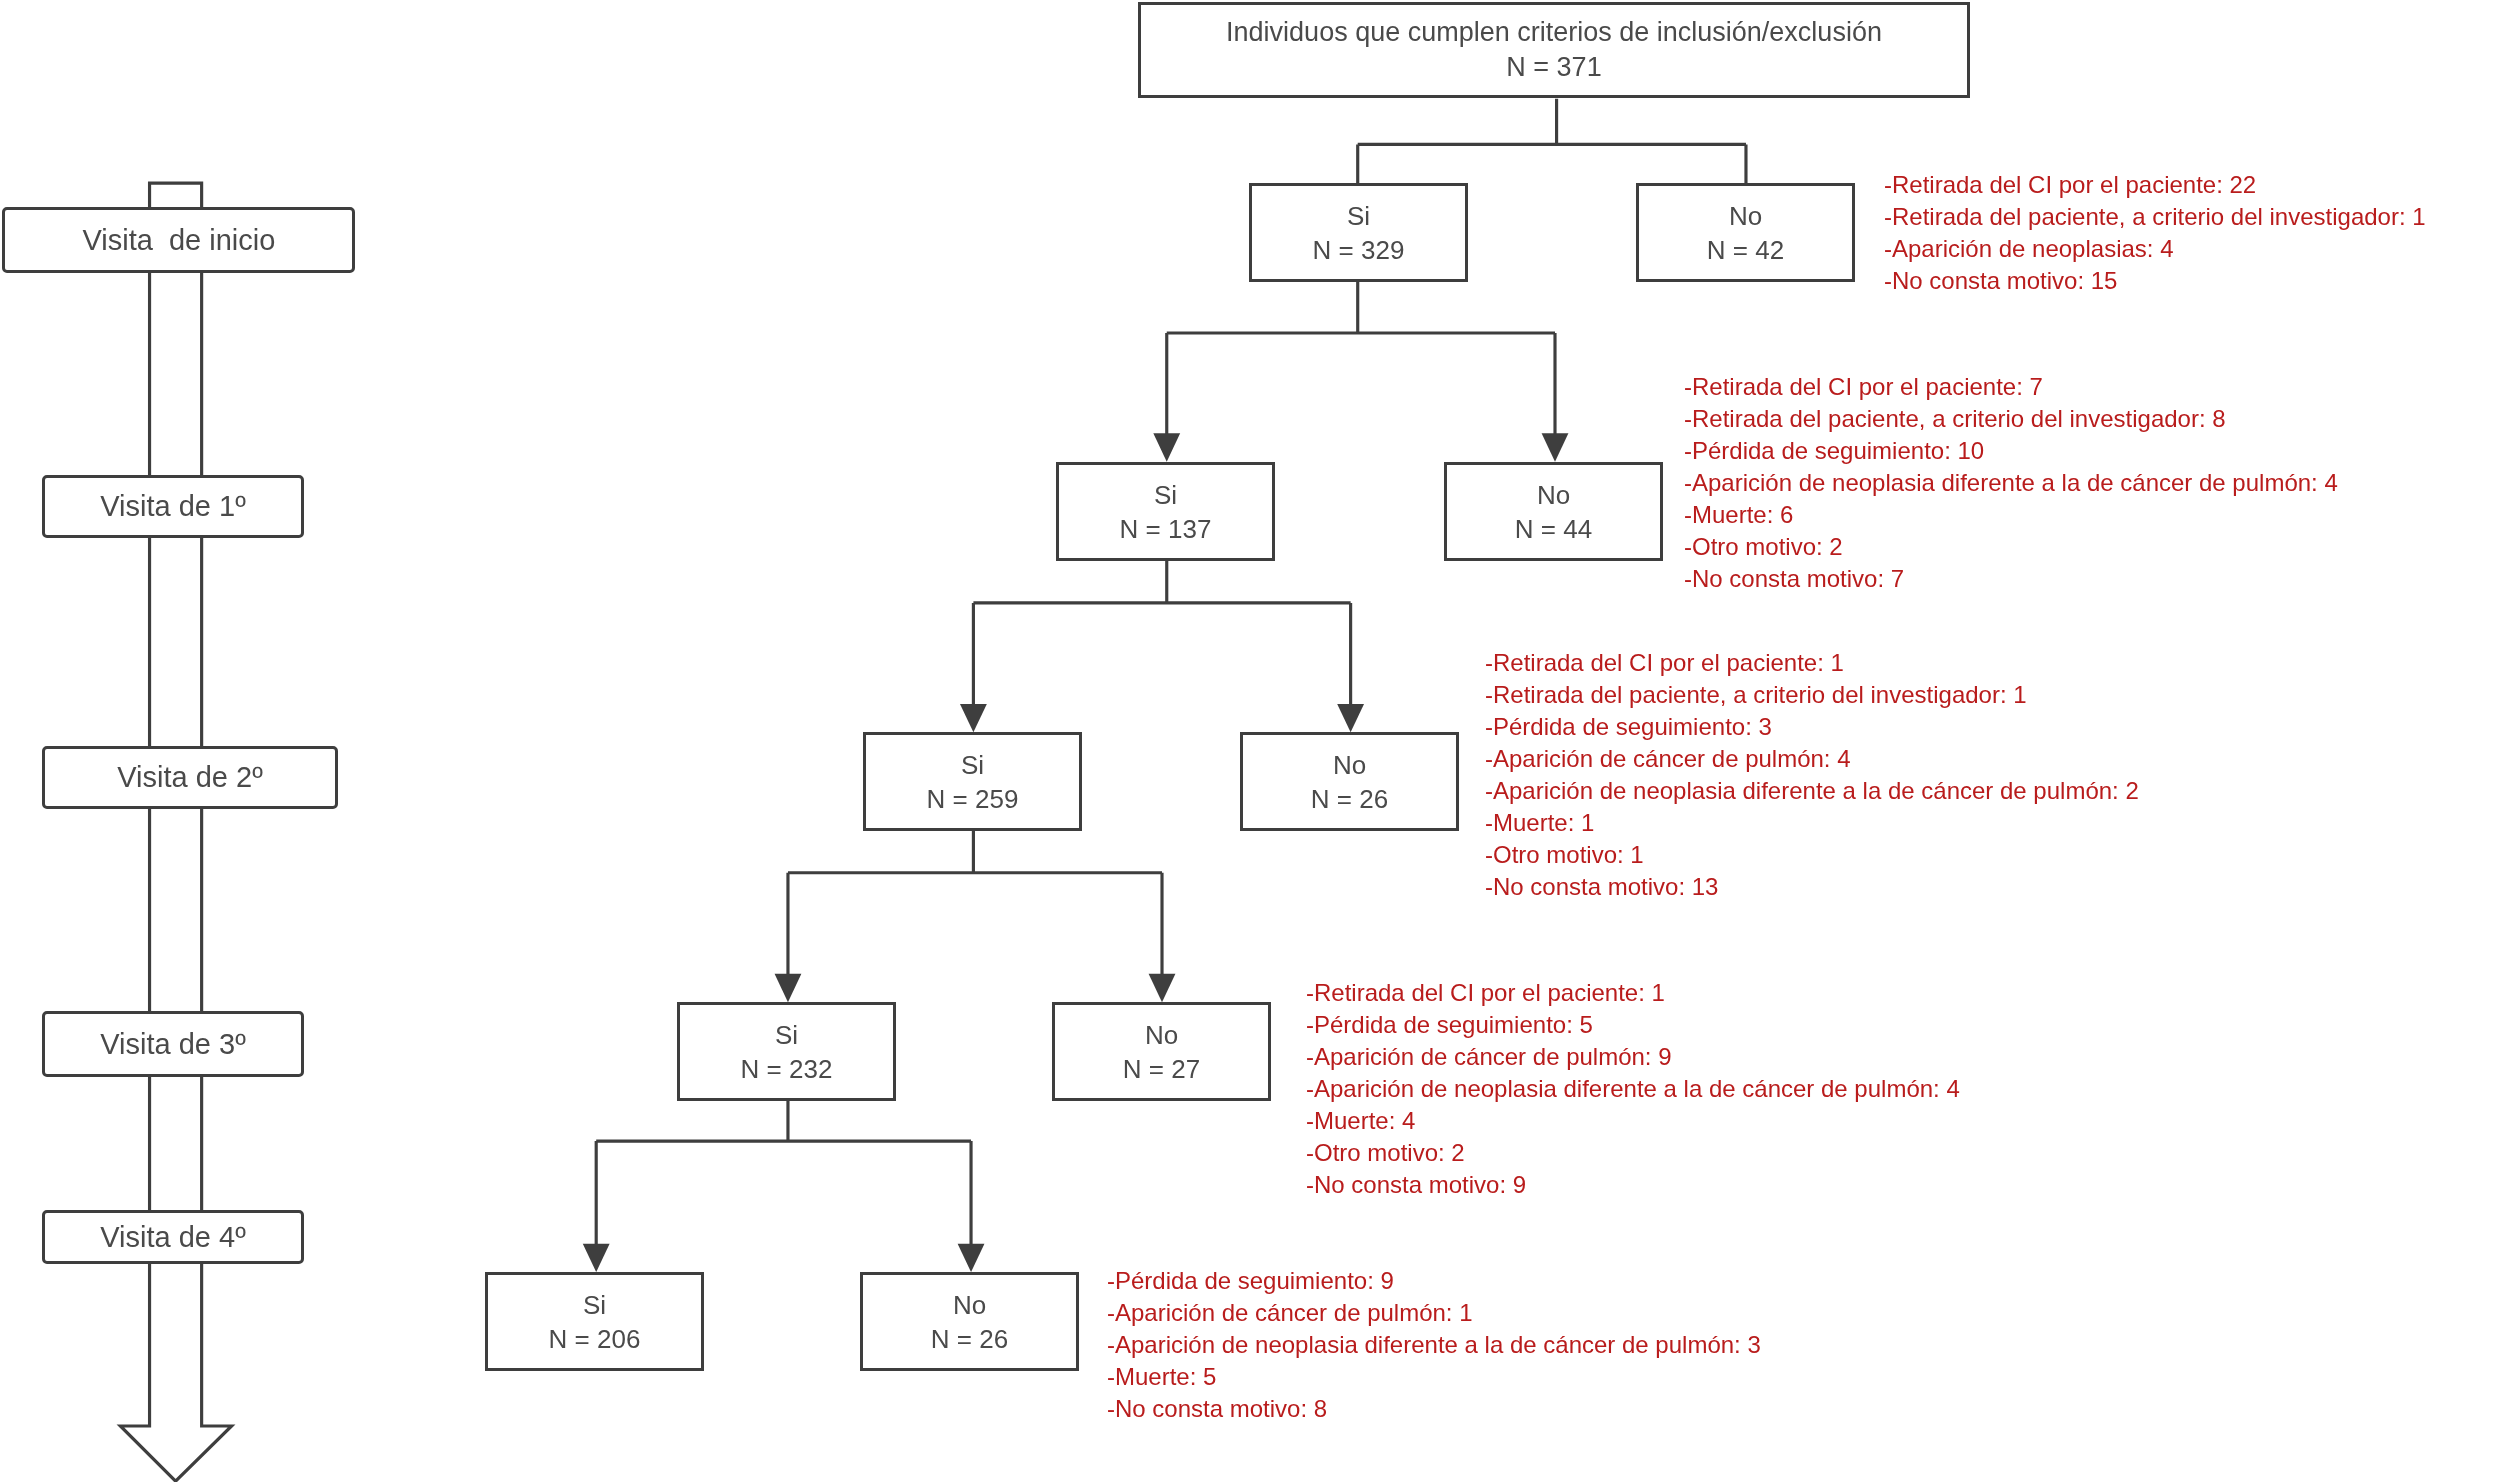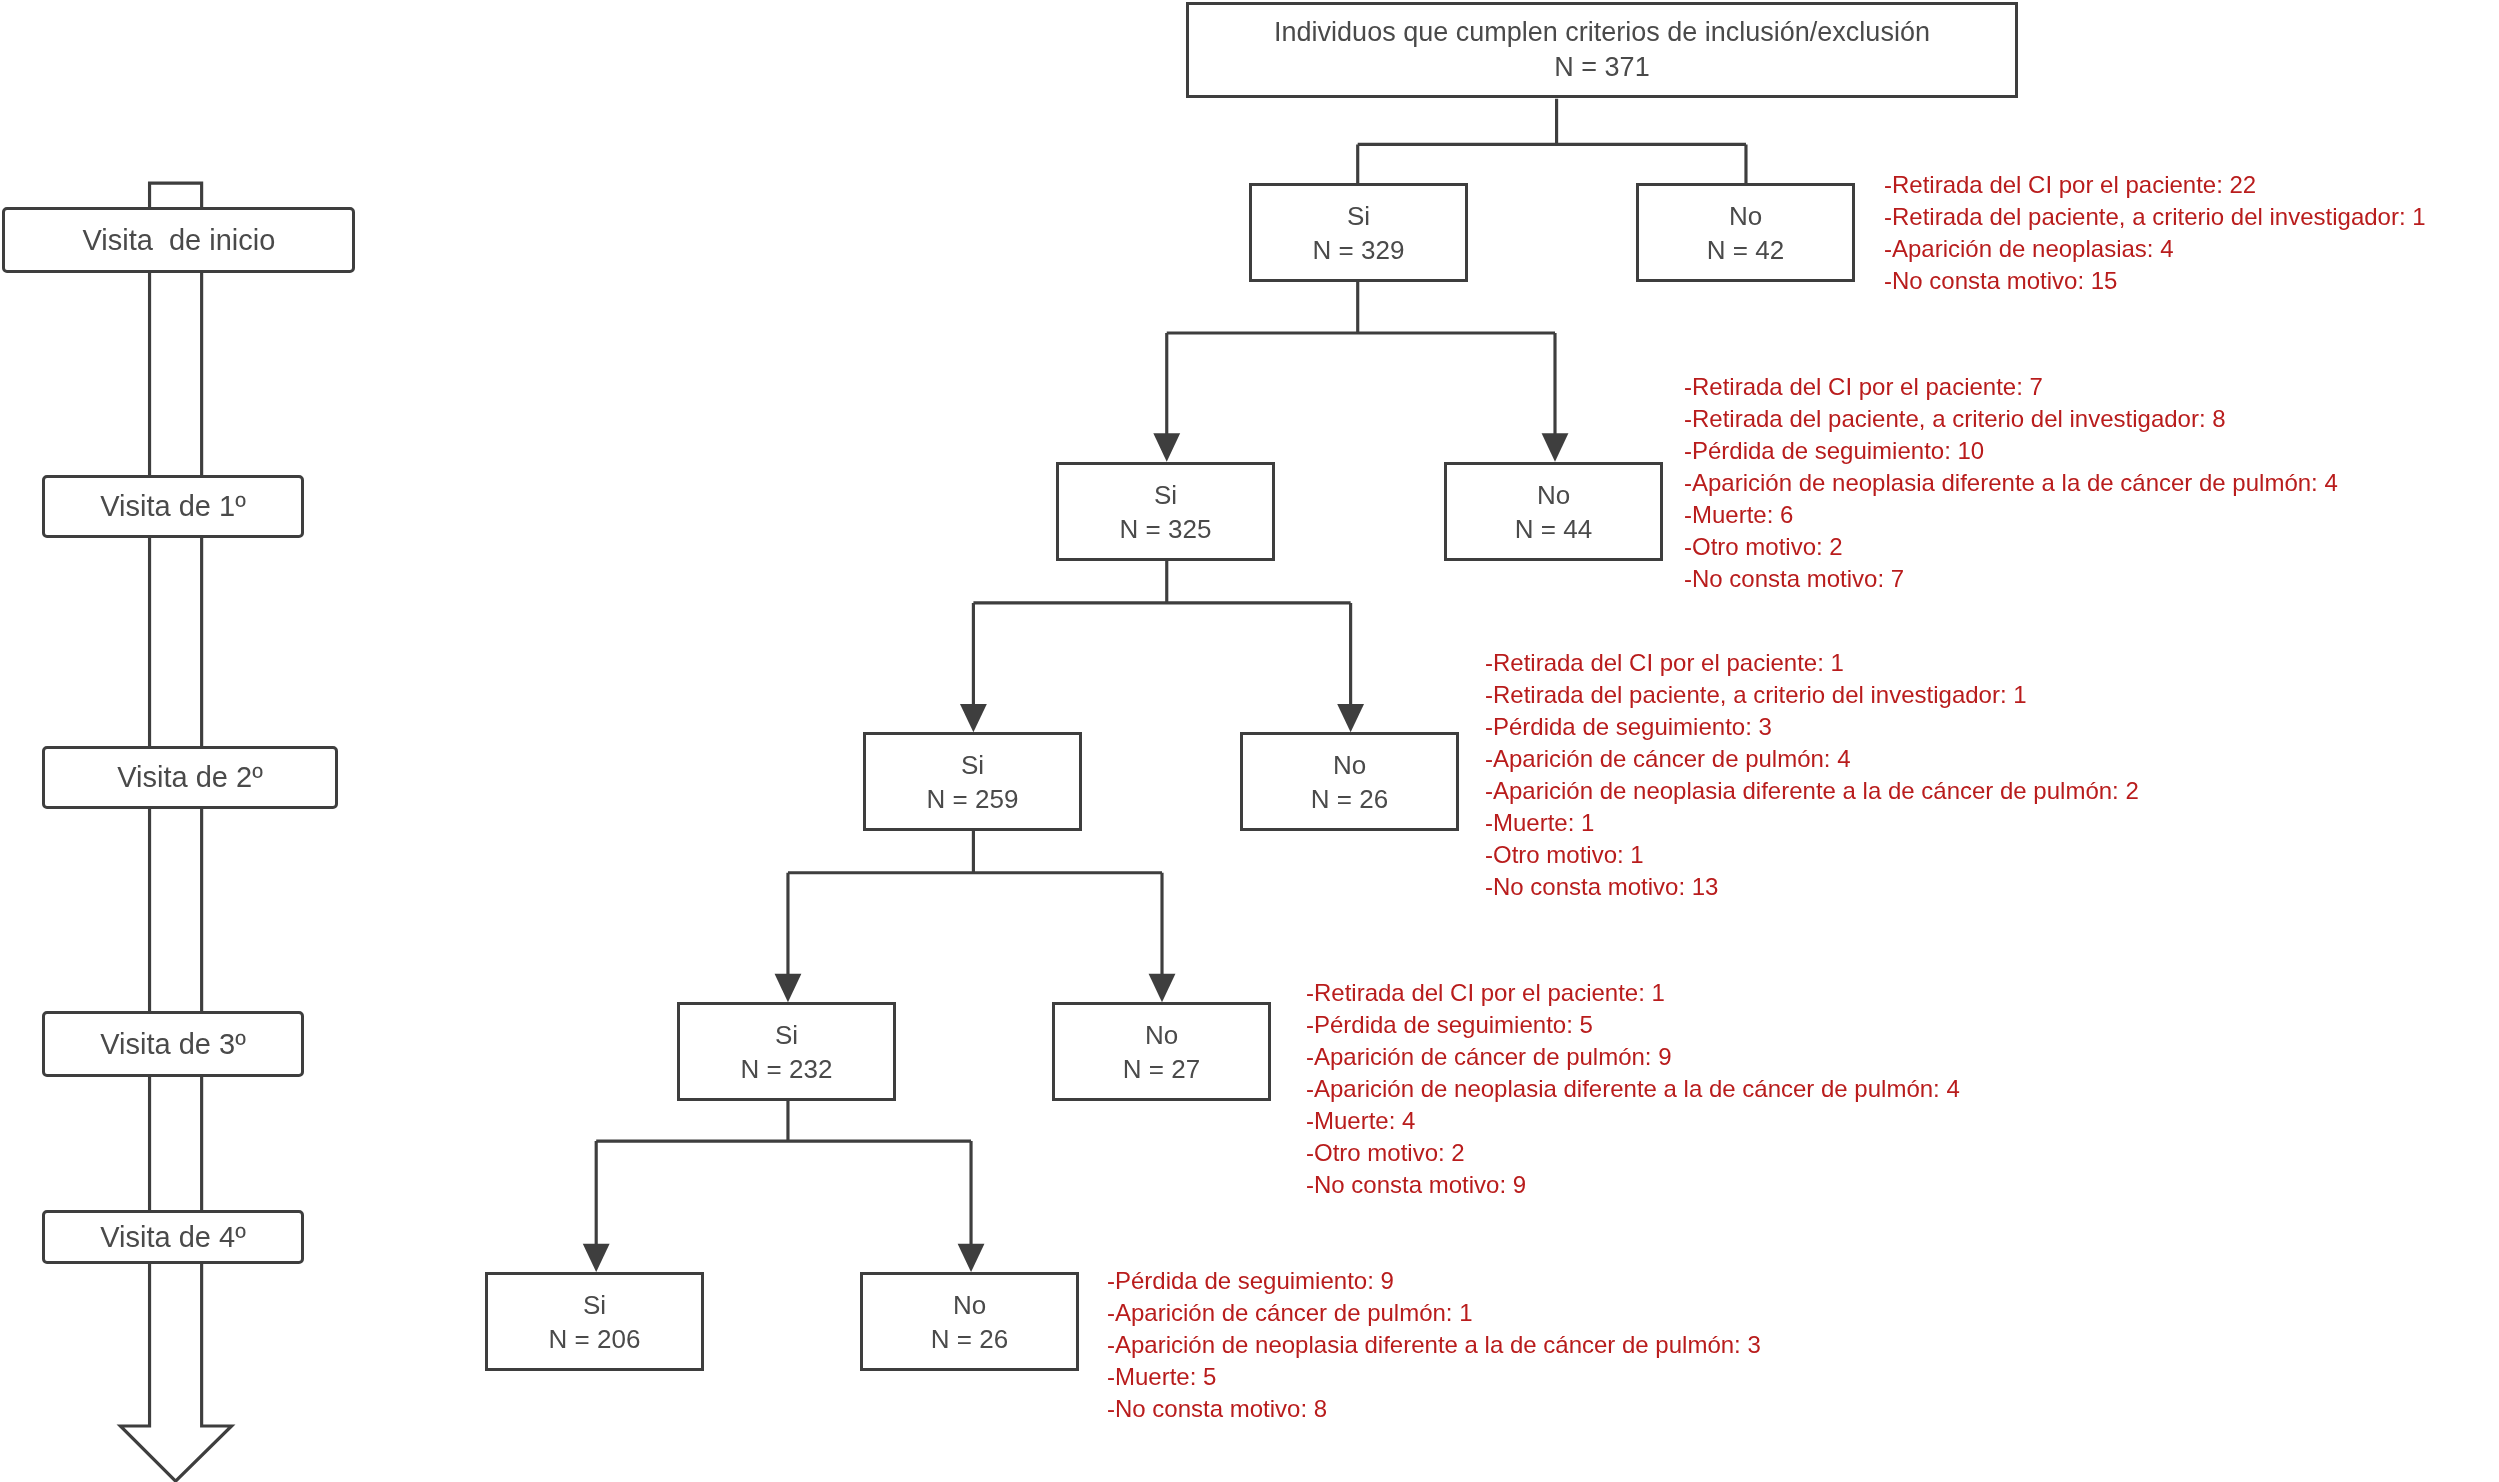--- a/index.html
+++ b/index.html
@@ -17,21 +17,21 @@
   .node{
     position:absolute;box-sizing:border-box;background:#ffffff;
     border:3.2px solid #3e3e3e;width:219px;height:99px;
     display:flex;flex-direction:column;align-items:center;justify-content:center;
     font-size:26px;line-height:34px;color:#4a4a4a;z-index:2;
   }
   .root-node{
     position:absolute;box-sizing:border-box;background:#ffffff;
     border:3.2px solid #3e3e3e;left:1138px;top:2.4px;width:832px;height:96px;
     display:flex;flex-direction:column;align-items:center;justify-content:center;
-    font-size:27px;line-height:35px;color:#4a4a4a;z-index:2;text-align:center;margin-left:48px;
+    font-size:27px;line-height:35px;color:#4a4a4a;z-index:2;text-align:center;
   }
   .ann{
     position:absolute;font-size:24px;line-height:32px;color:#b91c1c;
     white-space:nowrap;z-index:1;
   }
 </style>
 </head>
 <body>
 
 <div id="stage">
@@ -76,21 +76,21 @@
   </div>
   <div class="ann" style="left:1884px;top:169px">
       <div>-Retirada del CI por el paciente: 22</div>
       <div>-Retirada del paciente, a criterio del investigador: 1</div>
       <div>-Aparición de neoplasias: 4</div>
       <div>-No consta motivo: 15</div>
     </div>
 
   <div class="node" style="left:1056px;top:462px">
     <div>Si</div>
-    <div>N = 325</div>
+    <div>N = 137</div>
   </div>
   <div class="node" style="left:1444px;top:462px">
     <div>No</div>
     <div>N = 44</div>
   </div>
   <div class="ann" style="left:1684px;top:371px">
       <div>-Retirada del CI por el paciente: 7</div>
       <div>-Retirada del paciente, a criterio del investigador: 8</div>
       <div>-Pérdida de seguimiento: 10</div>
       <div>-Aparición de neoplasia diferente a la de cáncer de pulmón: 4</div>

